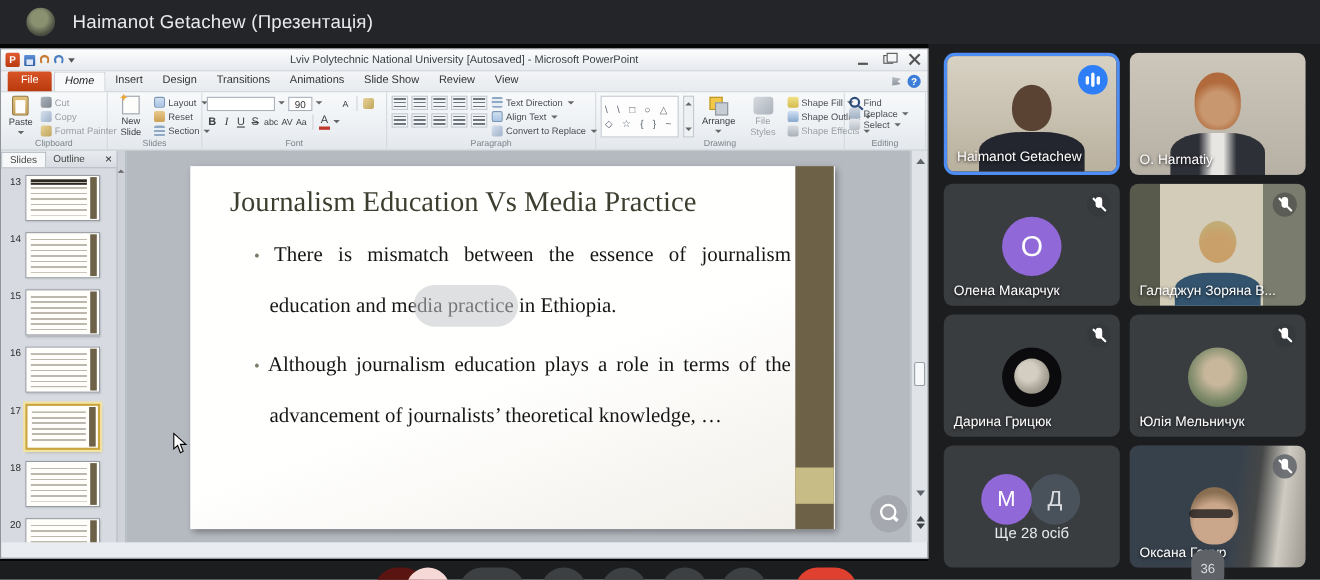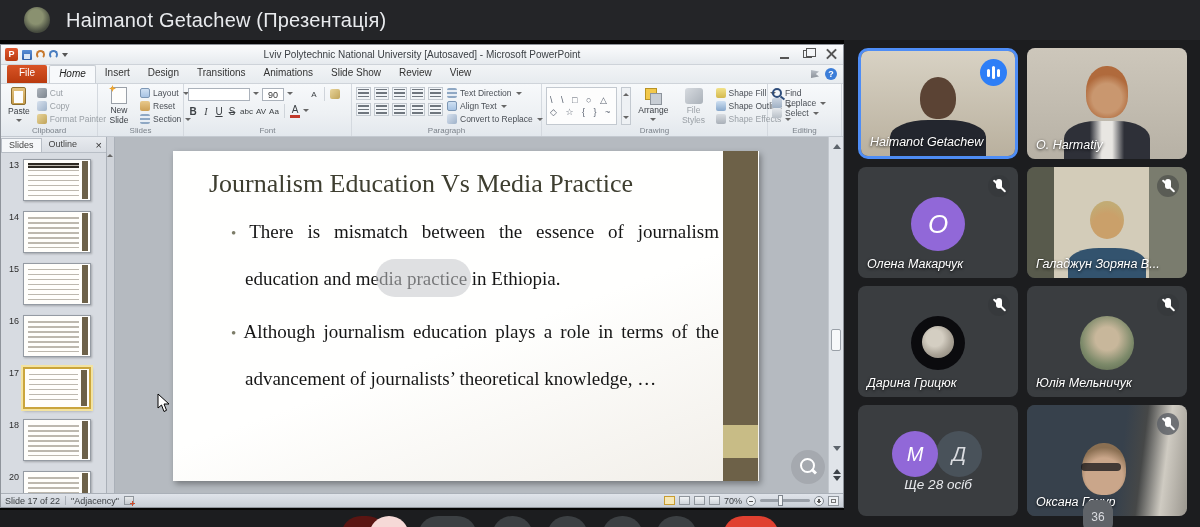--- a/index.html
+++ b/index.html
@@ -4,21 +4,21 @@
 <style>
   * { box-sizing: border-box; margin: 0; padding: 0; }
   html,body { width:1200px; height:527px; overflow:hidden; }
   body { position:relative; background:#1c1d1f; font-family:"Liberation Sans",sans-serif; }
 
   
   .topbar { position:absolute; left:0; top:0; width:1200px; height:40px; background:#242528;
             display:flex; align-items:center; padding-left:24px; gap:16px; }
   .topbar-avatar { width:26px; height:26px; border-radius:50%;
     background:radial-gradient(circle at 45% 38%, #8a9170 0 34%, #4a4f42 68%, #2b2e28); }
-  .presenter-label { color:#e8eaed; font-size:20px; font-weight:500; letter-spacing:.2px; }
+  .presenter-label { color:#e8eaed; font-size:17px; font-weight:500; letter-spacing:.2px; }
 
   
   .share-area { position:absolute; left:0; top:40px; width:844px; height:470px; background:#060606; }
   .ppt-window { position:absolute; left:0; top:4px; width:844px; height:464px; background:#e9edf1;
                 border:1px solid #8f949b; }
 
   .ppt-titlebar { position:absolute; left:0; top:0; right:0; height:20px;
     background:linear-gradient(#fbfcfd,#e6eaee); border-bottom:1px solid #ced3d9;
     display:flex; align-items:center; }
   .qat { display:flex; align-items:center; gap:4px; padding-left:4px; }
@@ -179,21 +179,21 @@
   .zslider { width:50px; height:3px; background:#9aa0a8; border-radius:2px; position:relative; }
   .zslider .zthumb { position:absolute; left:18px; top:-4px; width:5px; height:11px; background:#f2f4f6; border:1px solid #7d848c; }
   .fitbox { width:11px; height:10px; border:1px solid #8f959c; background:#eef1f4; position:relative; }
   .fitbox::after { content:""; position:absolute; left:2px; top:2px; right:2px; bottom:2px; border:1px dashed #777; }
 
   
   .cursor { position:absolute; left:157px; top:393px; z-index:40; }
 
   
   .participants { position:absolute; left:849px; top:40px; width:351px; height:487px; }
-  .tiles { display:flex; flex-wrap:wrap; column-gap:9px; row-gap:8px; padding:8px 0 0 9px; width:340px;font-style:italic; }
+  .tiles { display:flex; flex-wrap:wrap; column-gap:9px; row-gap:8px; padding:8px 0 0 9px; width:340px; }
   .tile { position:relative; width:160px; height:111px; border-radius:8px; background:#3a3d40; overflow:hidden; }
   .tile.speaking { border:3px solid #4e8df6; border-radius:10px; }
   .tile-name { position:absolute; left:9px; bottom:7px; color:#fff; font-size:12.5px;
     text-shadow:0 1px 3px rgba(0,0,0,.9); white-space:nowrap; }
   .tile-name.center { left:0; right:0; bottom:24px; text-align:center; color:#e8eaed; font-size:13.5px; text-shadow:none; }
 
   .v-haimanot { position:absolute; inset:0; background:linear-gradient(#d8d2c4,#b9b09e); }
   .v-haimanot::before { content:""; position:absolute; left:50%; top:26px; width:36px; height:42px; margin-left:-18px;
     border-radius:50% 50% 45% 45%; background:#5b4334; }
   .v-haimanot::after { content:""; position:absolute; left:50%; bottom:-6px; width:96px; height:42px; margin-left:-48px;
@@ -567,39 +567,20 @@
     <div class="main-scrollbar">
       <span class="msb-up"></span>
       <span class="msb-thumb"></span>
       <span class="msb-dn"></span>
       <span class="msb-dbl">
           <i class="a"></i>
           <i class="b"></i>
         </span>
     </div>
 
-    <div class="statusbar">
-      <span>Slide 17 of 22</span>
-      <span class="sb-sep"></span>
-      <span>"Adjacency"</span>
-      <span class="sb-spell"></span>
-      <div class="sb-right">
-        <span class="viewbox hl"></span>
-        <span class="viewbox"></span>
-        <span class="viewbox"></span>
-        <span class="viewbox"></span>
-        <span>70%</span>
-        <span class="zbtn"></span>
-        <span class="zslider">
-            <span class="zthumb"></span>
-          </span>
-        <span class="zbtn plus"></span>
-        <span class="fitbox"></span>
-      </div>
-    </div>
   </div>
 </div>
 
 <div class="cursor">
   <svg width="14" height="20" viewBox="0 0 14 20">
     <polygon points="1,1 1,15 4.5,12 7,18.5 9.5,17.3 7,11 12,11" fill="#ffffff" stroke="#000000" stroke-width="1"></polygon>
   </svg>
 </div>
 
 <div class="participants">

